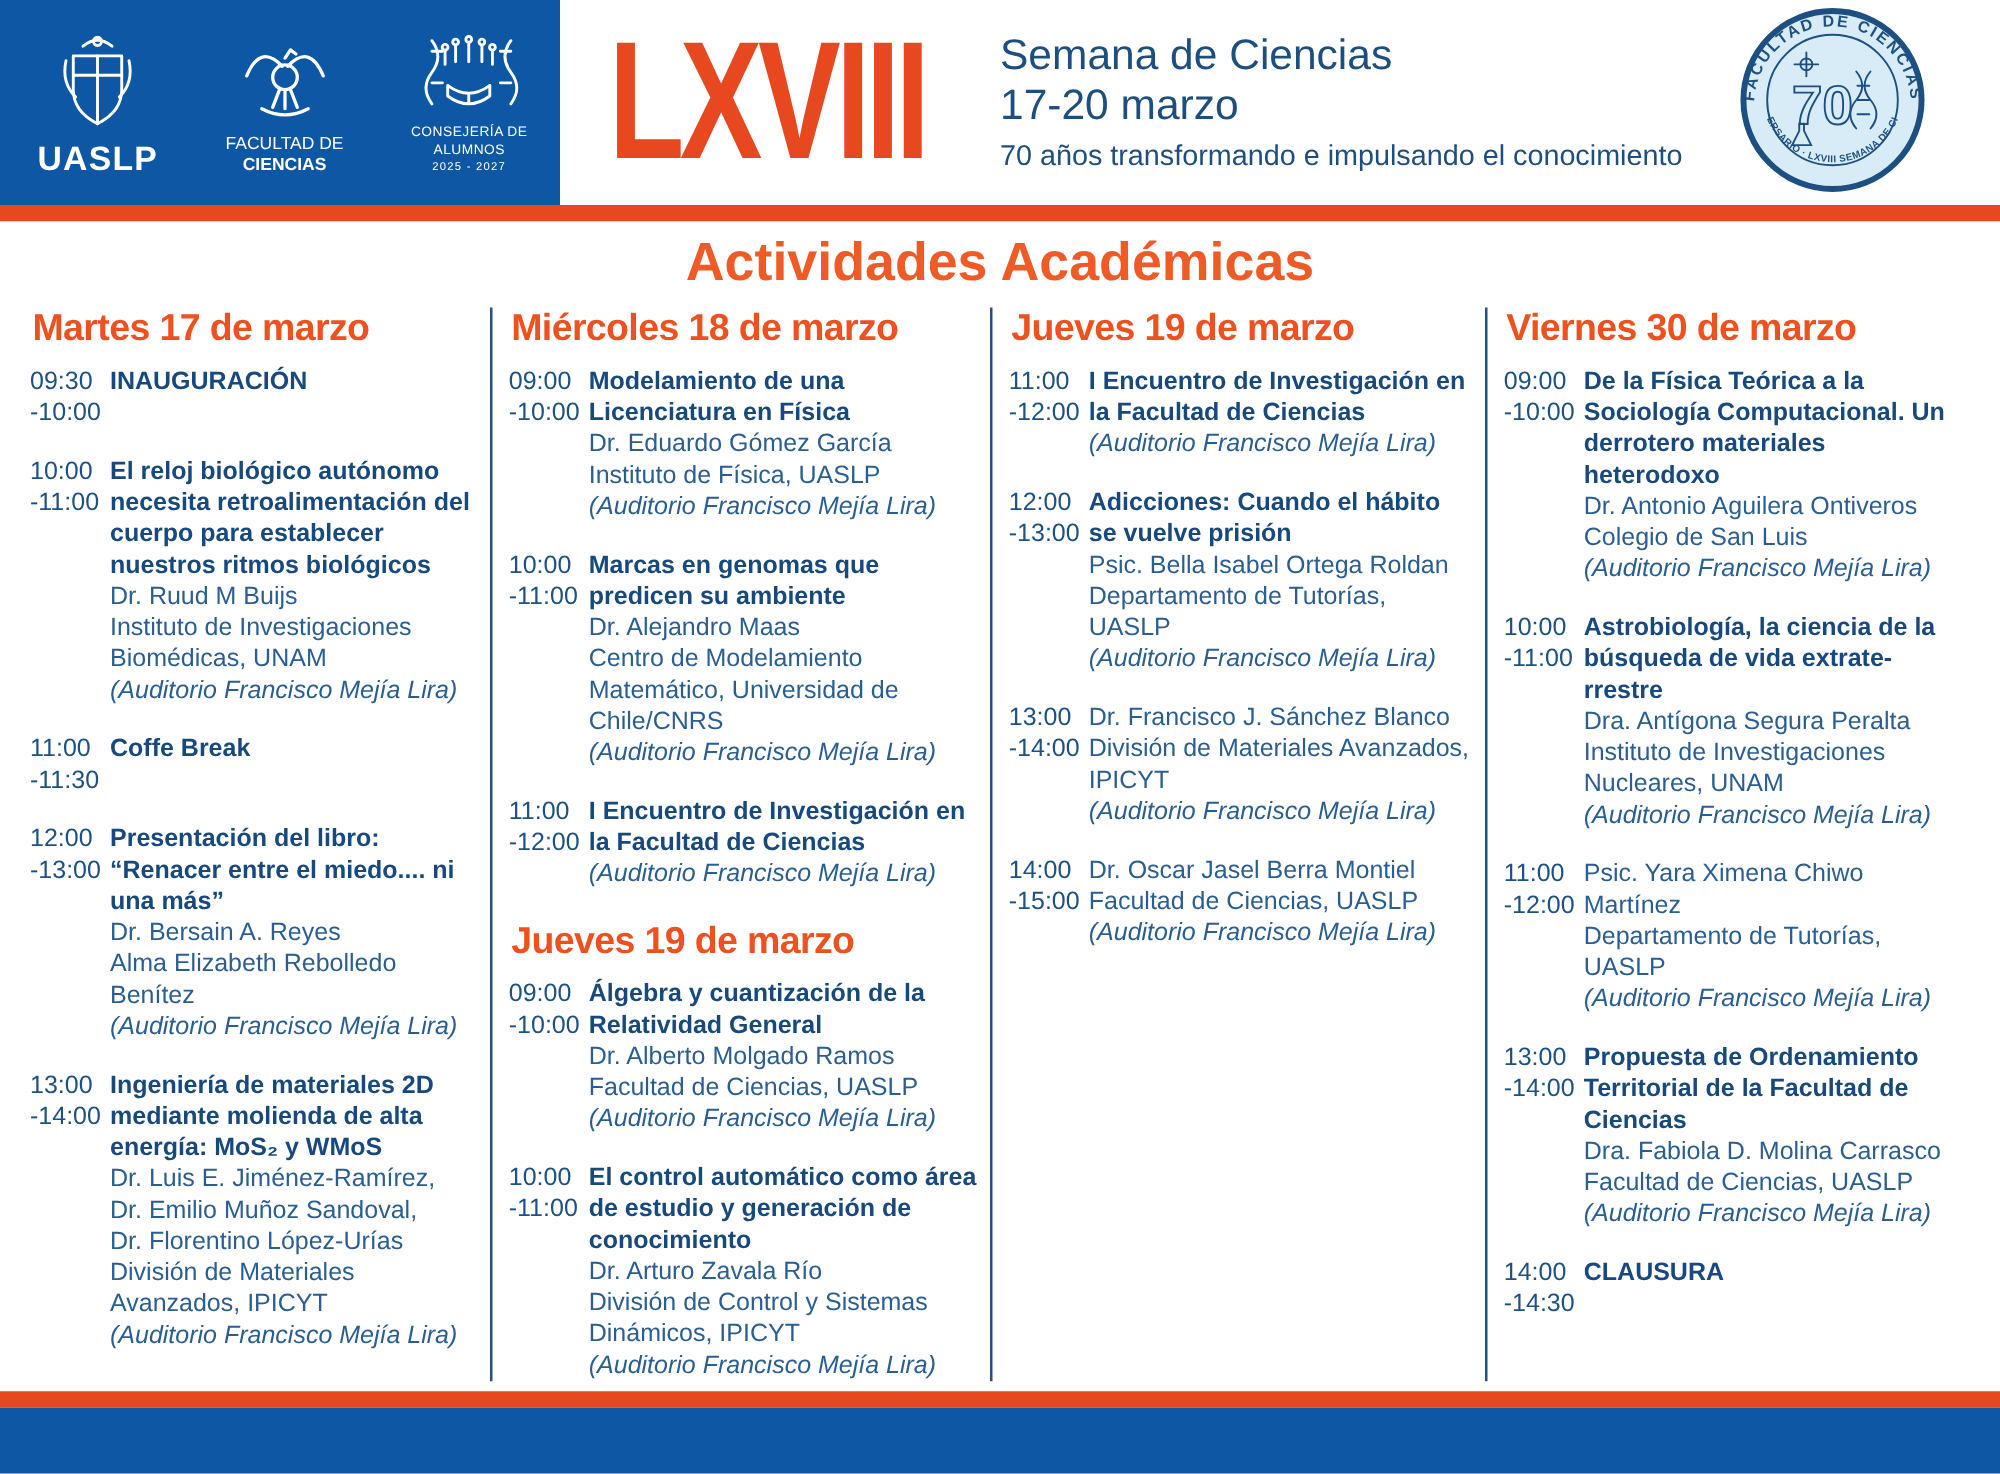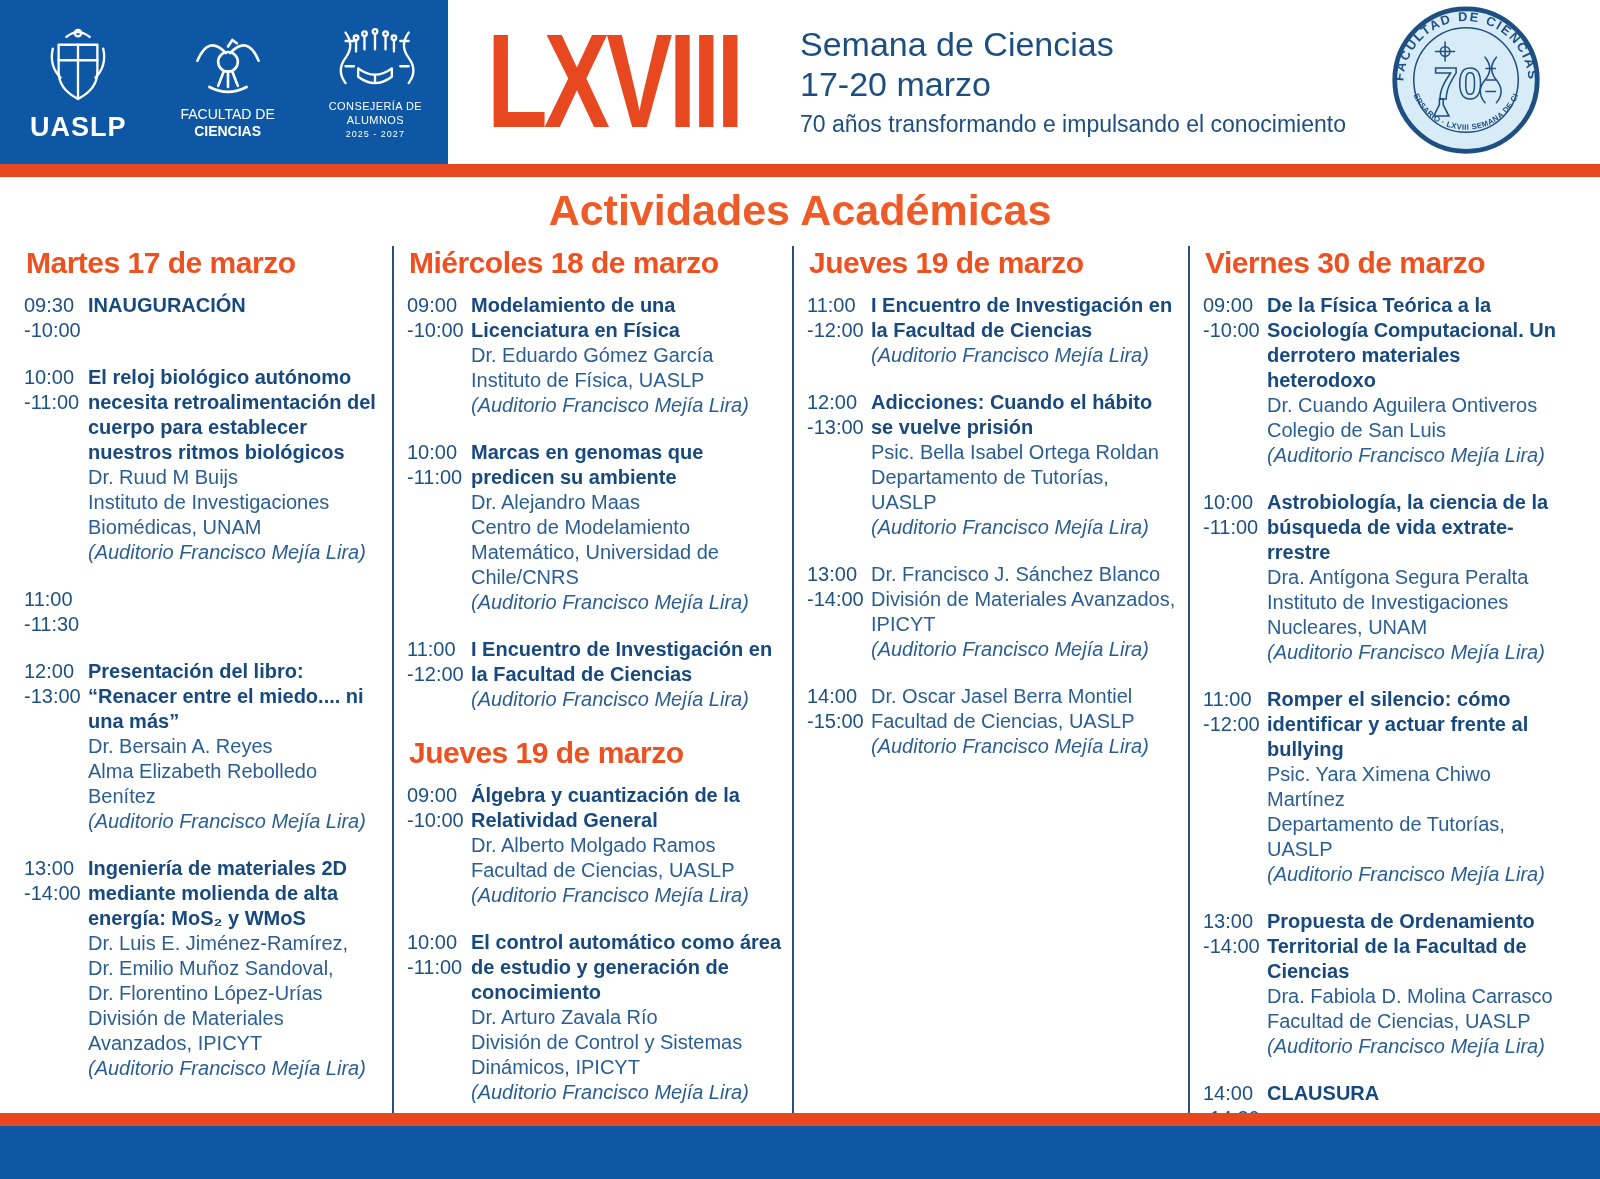--- a/index.html
+++ b/index.html
@@ -394,20 +394,23 @@
               <div class="edetail">Dr. Ruud M Buijs</div>
               <div class="edetail">Instituto de Investigaciones Biomédicas, UNAM</div>
               <div class="evenue">(Auditorio Francisco Mejía Lira)</div>
             </div>
           </div>
           <div class="event">
             <div class="etime">
               <div class="t-start">11:00</div>
               <div class="t-end">-11:30</div>
             </div>
+            <div class="ebody">
+              <div class="etitle">Coffe Break</div>
+            </div>
           </div>
           <div class="event">
             <div class="etime">
               <div class="t-start">12:00</div>
               <div class="t-end">-13:00</div>
             </div>
             <div class="ebody">
               <div class="etitle">Presentación del libro: “Renacer entre el miedo.... ni una más”</div>
               <div class="edetail">Dr. Bersain A. Reyes</div>
               <div class="edetail">Alma Elizabeth Rebolledo Benítez</div>
@@ -548,21 +551,21 @@
       <div class="col">
         <div class="section">
           <div class="day-header">Viernes 30 de marzo</div>
           <div class="event">
             <div class="etime">
               <div class="t-start">09:00</div>
               <div class="t-end">-10:00</div>
             </div>
             <div class="ebody">
               <div class="etitle">De la Física Teórica a la Sociología Computacional. Un derrotero materiales heterodoxo</div>
-              <div class="edetail">Dr. Cuando Aguilera Ontiveros</div>
+              <div class="edetail">Dr. Antonio Aguilera Ontiveros</div>
               <div class="edetail">Colegio de San Luis</div>
               <div class="evenue">(Auditorio Francisco Mejía Lira)</div>
             </div>
           </div>
           <div class="event">
             <div class="etime">
               <div class="t-start">10:00</div>
               <div class="t-end">-11:00</div>
             </div>
             <div class="ebody">
@@ -571,21 +574,20 @@
               <div class="edetail">Instituto de Investigaciones Nucleares, UNAM</div>
               <div class="evenue">(Auditorio Francisco Mejía Lira)</div>
             </div>
           </div>
           <div class="event">
             <div class="etime">
               <div class="t-start">11:00</div>
               <div class="t-end">-12:00</div>
             </div>
             <div class="ebody">
-              <div class="etitle">Romper el silencio: cómo identificar y actuar frente al bullying</div>
               <div class="edetail">Psic. Yara Ximena Chiwo Martínez</div>
               <div class="edetail">Departamento de Tutorías, UASLP</div>
               <div class="evenue">(Auditorio Francisco Mejía Lira)</div>
             </div>
           </div>
           <div class="event">
             <div class="etime">
               <div class="t-start">13:00</div>
               <div class="t-end">-14:00</div>
             </div>

